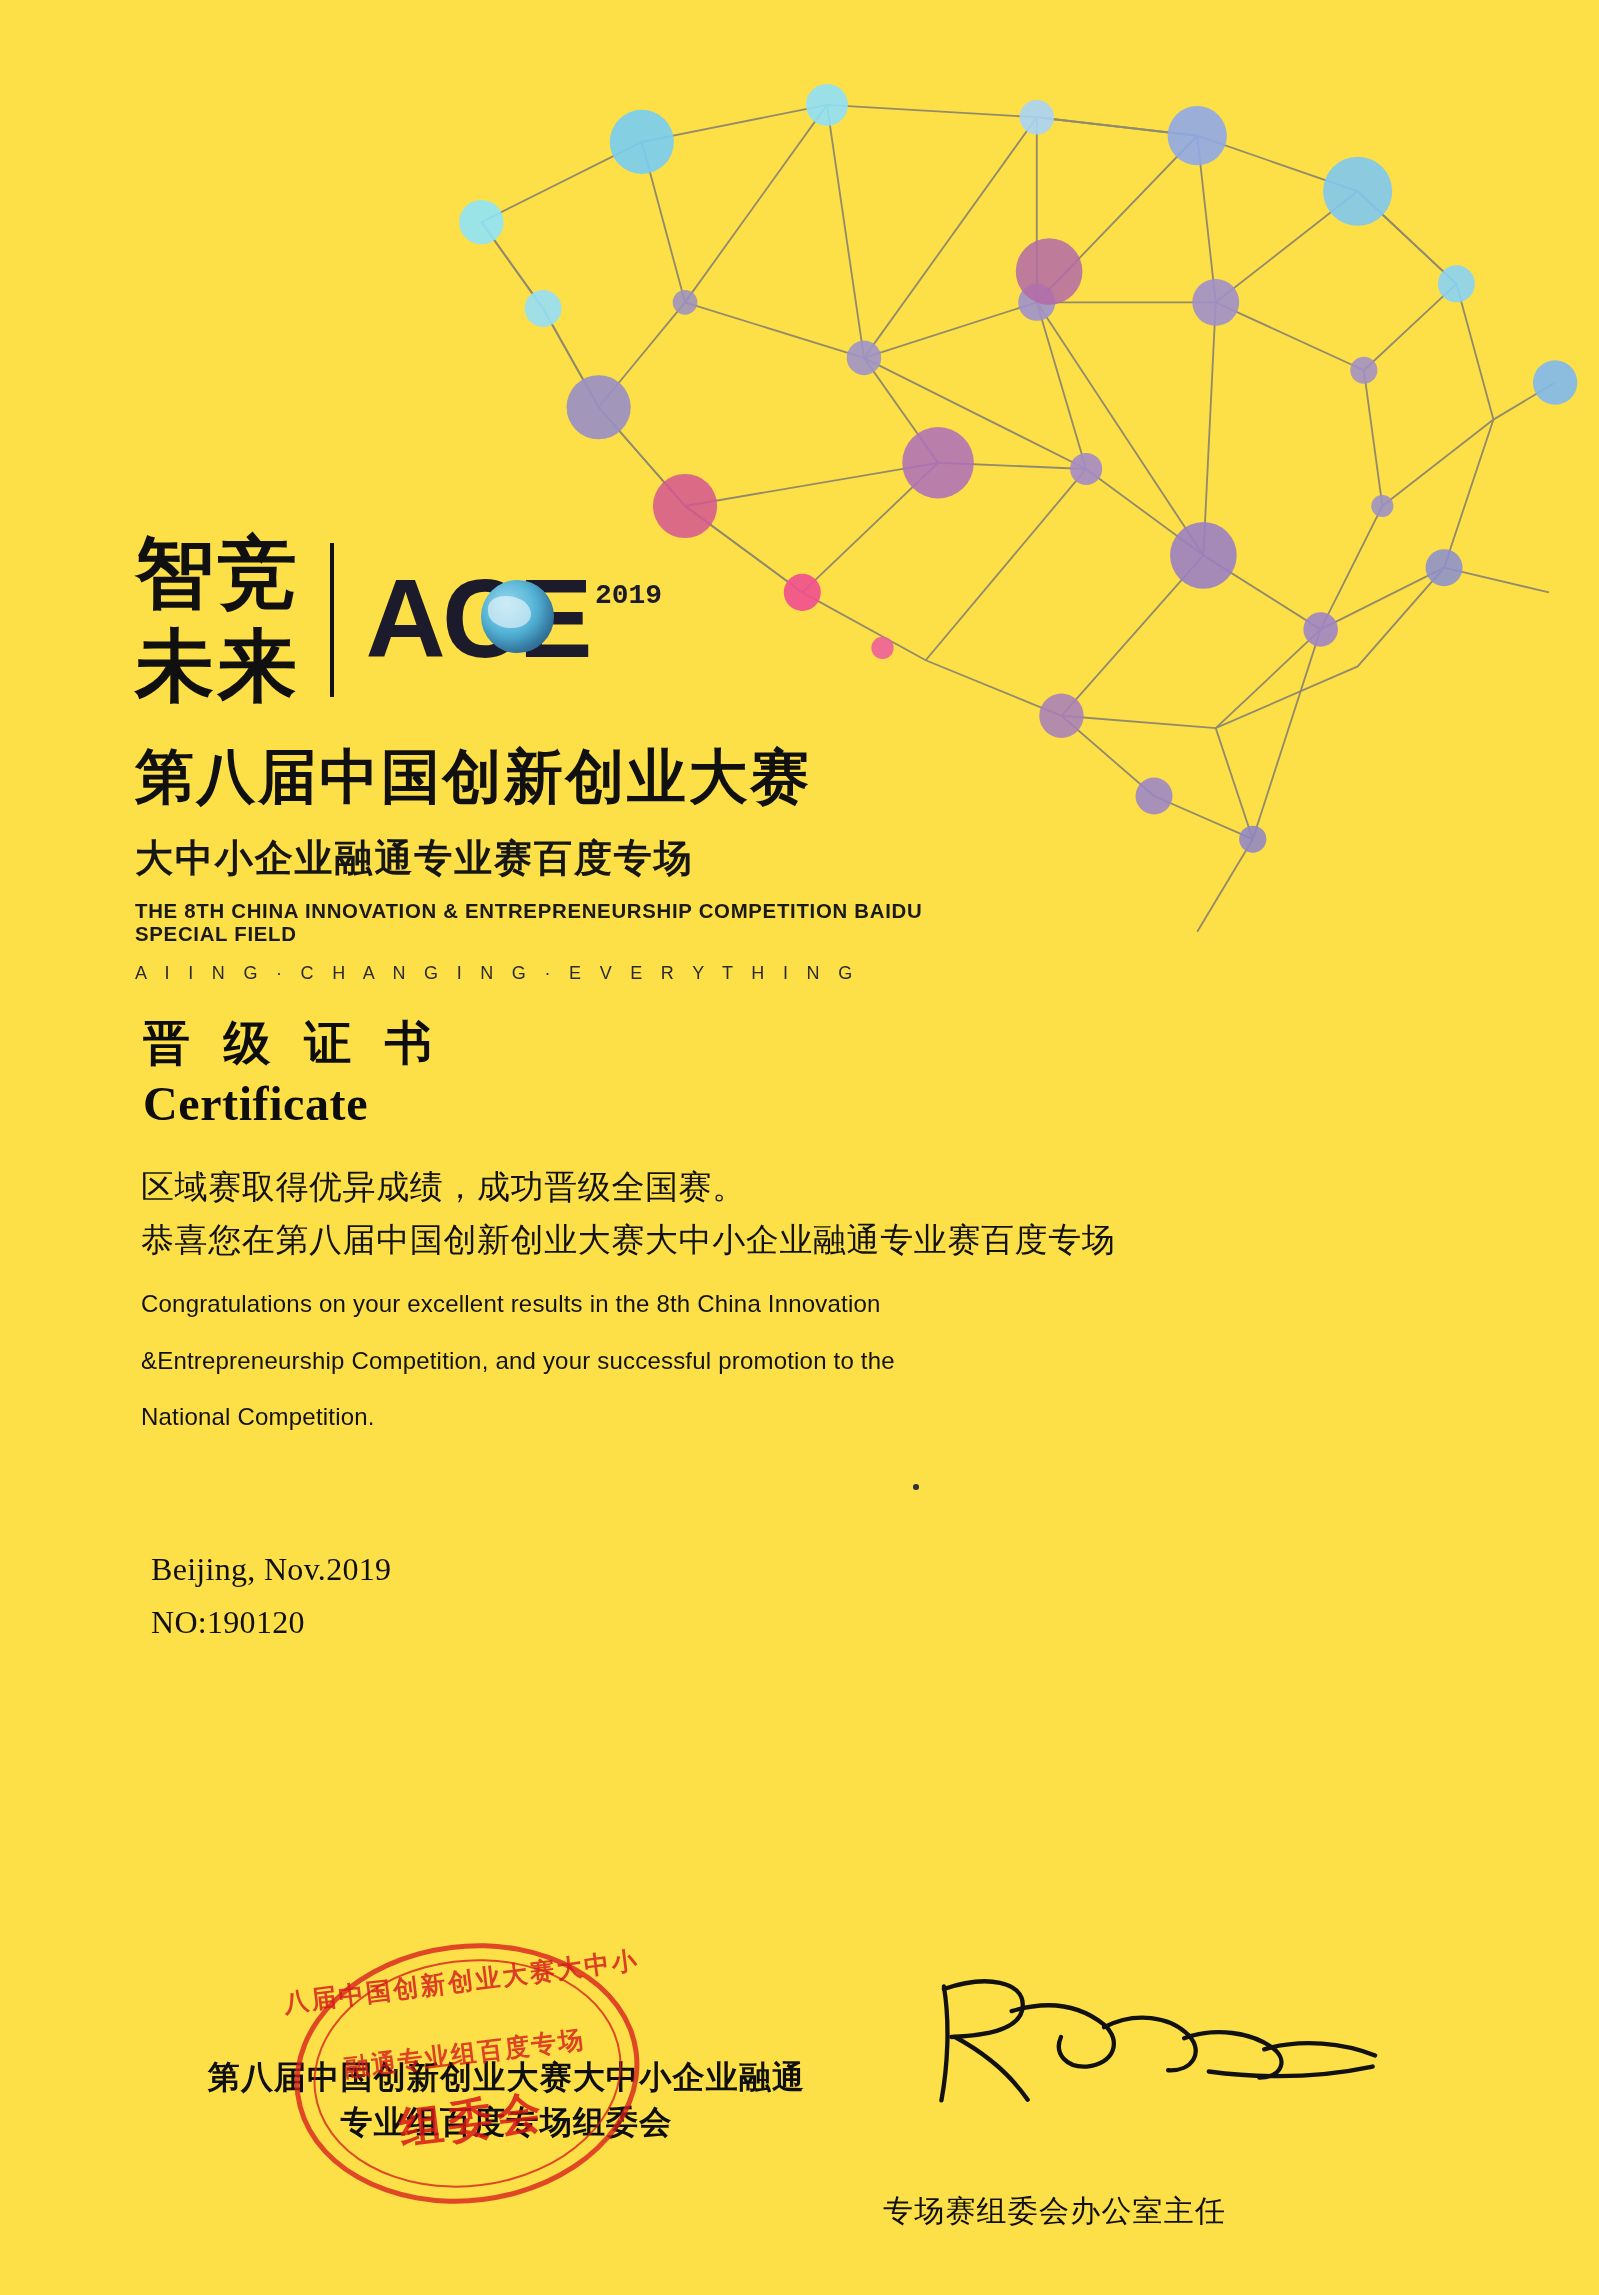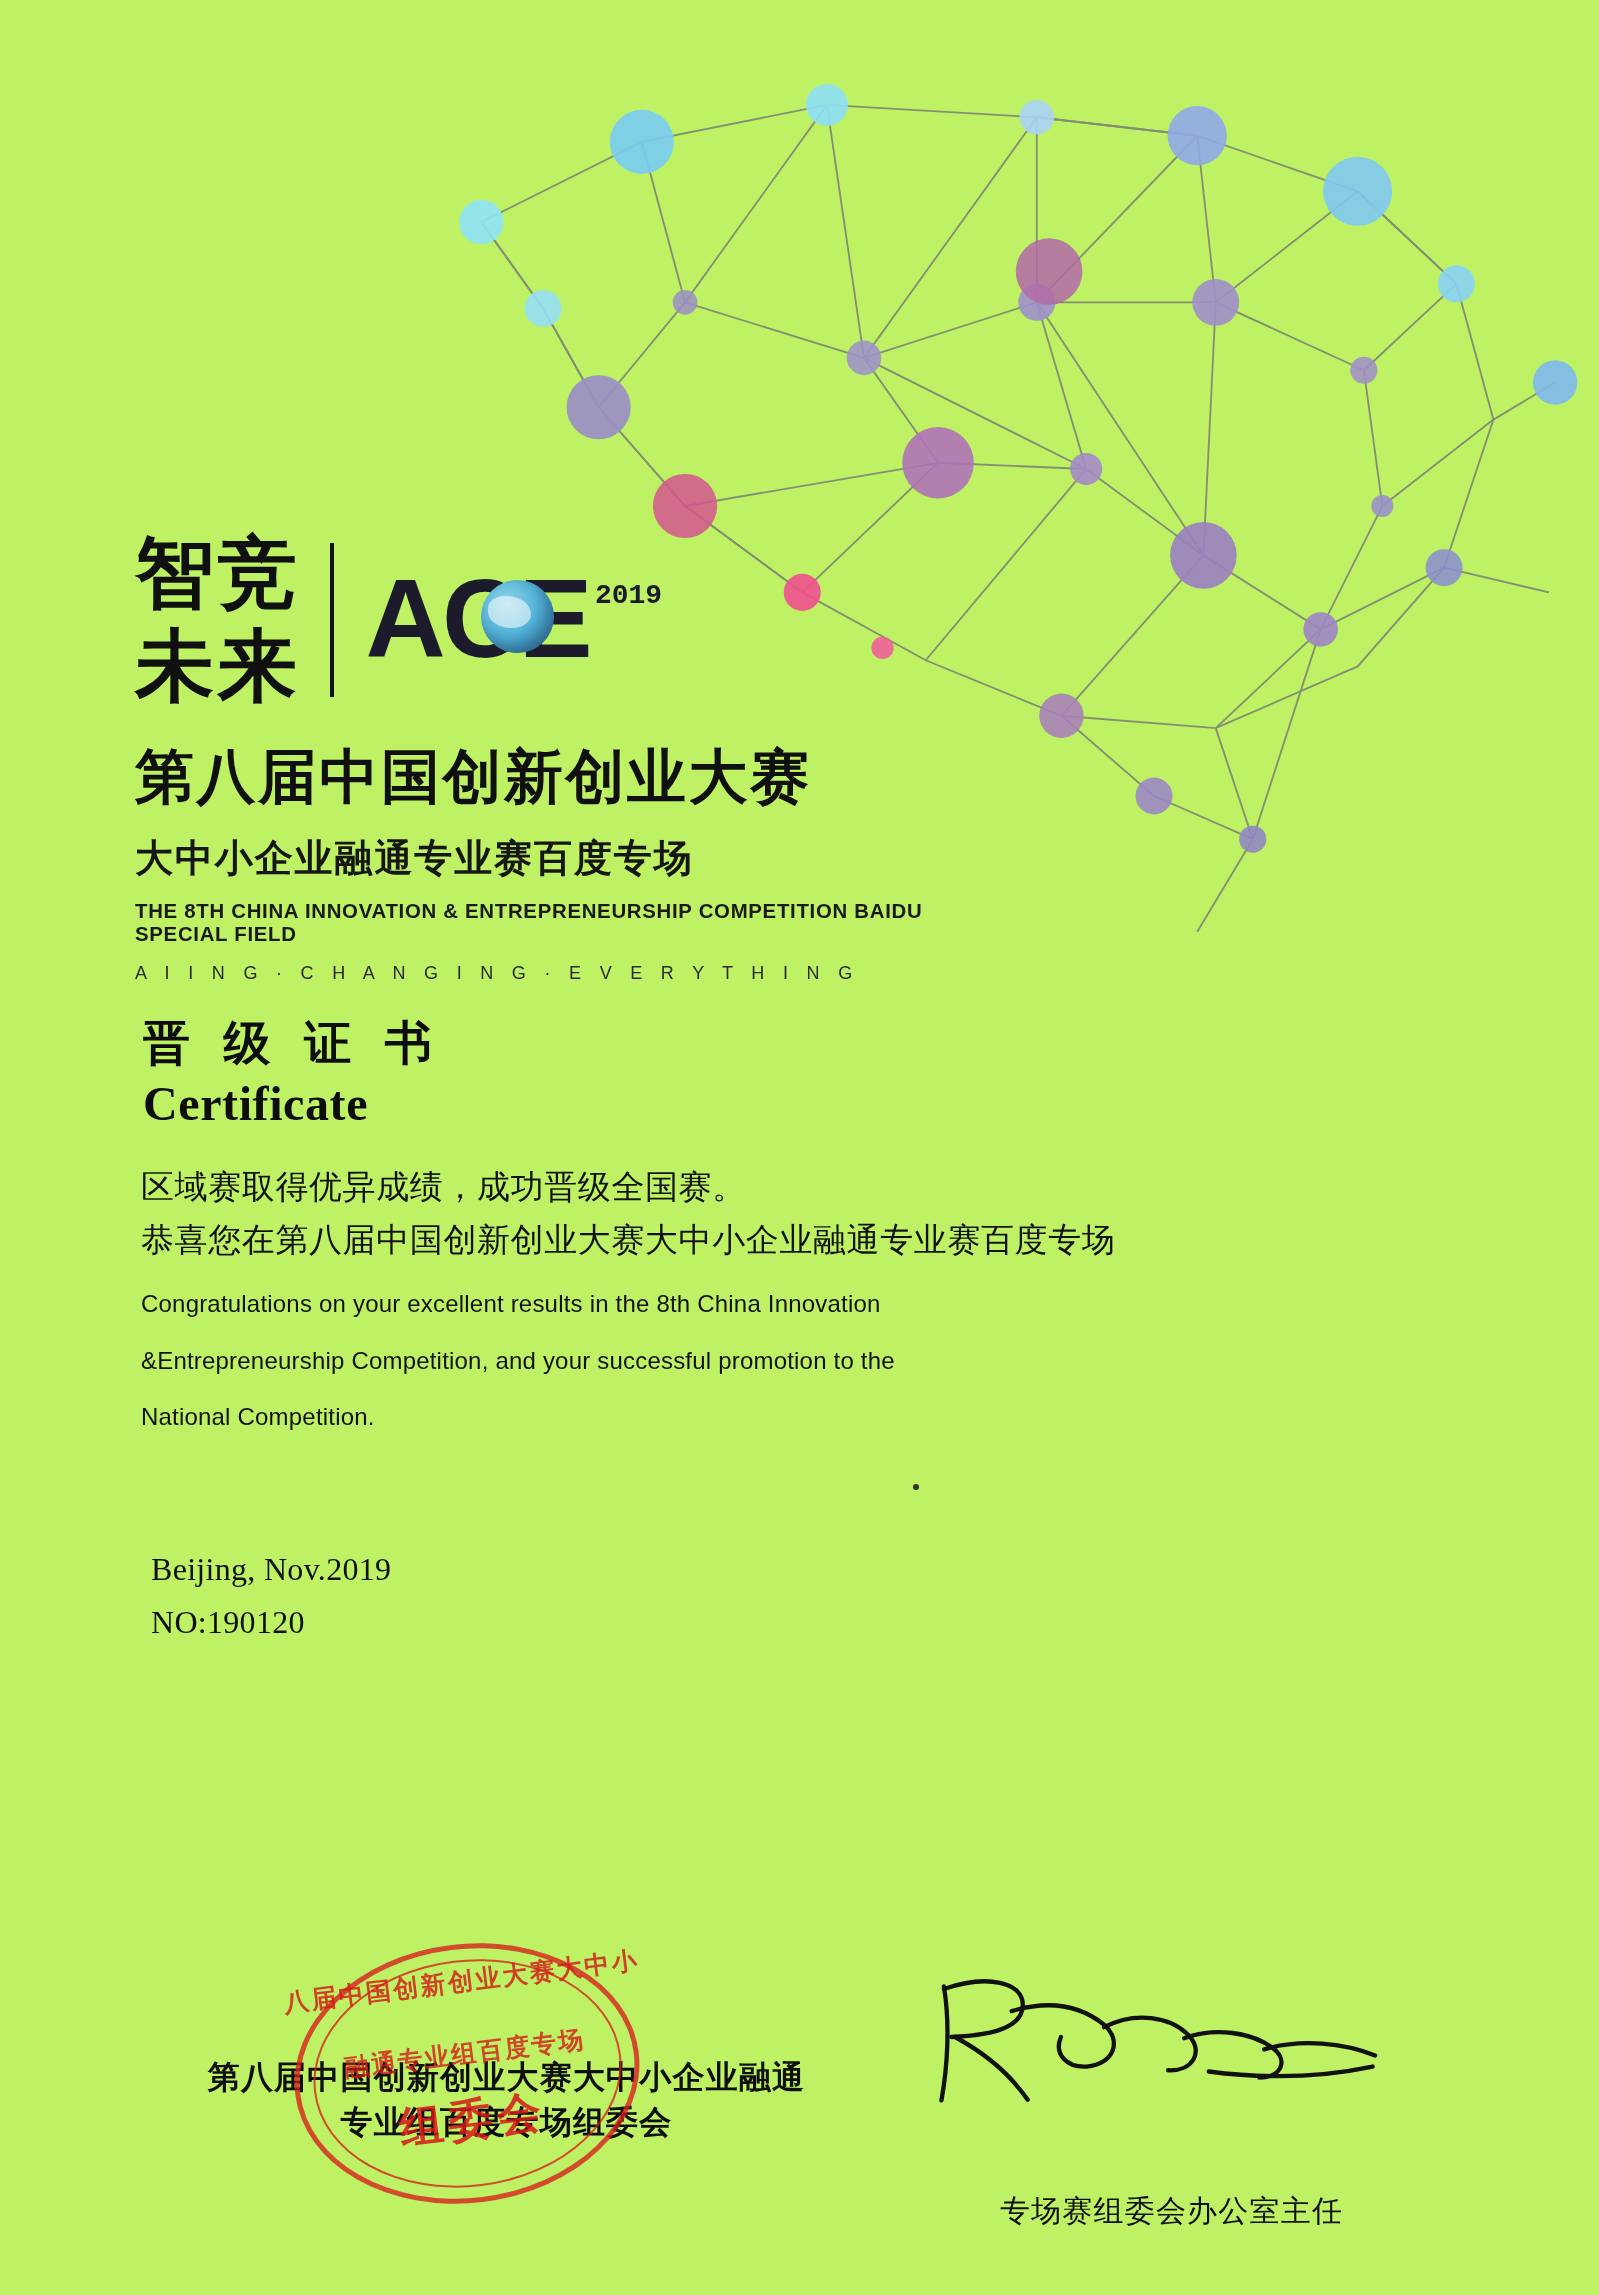--- a/index.html
+++ b/index.html
@@ -12,21 +12,21 @@
     height: 2295px;
     position: relative;
     font-family: "Liberation Serif", serif;
     color: #1a1a1a;
     overflow: hidden;
   }
 
   .page {
     position: absolute;
     inset: 0;
-    background: #bef264;
+    background: #fde047;
   }
 
   
   .network {
     position: absolute;
     left: 395px;
     top: 37px;
     width: 1191px;
     height: 975px;
     pointer-events: none;
@@ -258,24 +258,24 @@
     font-family: "DejaVu Sans", sans-serif;
     font-weight: bold;
     font-size: 44px;
     letter-spacing: 5px;
     color: rgba(214, 24, 24, 0.85);
     white-space: nowrap;
   }
 
   .footer-right {
     position: absolute;
-    left: 937px;
+    left: 883px;
     top: 2098px;
     width: 469px;
-    text-align: center;
+    text-align: left;
   }
   .footer-right .role {
     font-family: "DejaVu Sans", sans-serif;
     font-size: 30px;
     letter-spacing: 1.2px;
     color: #0f0f0f;
     margin-top: 93px;
   }
   .signature {
     position: absolute;

